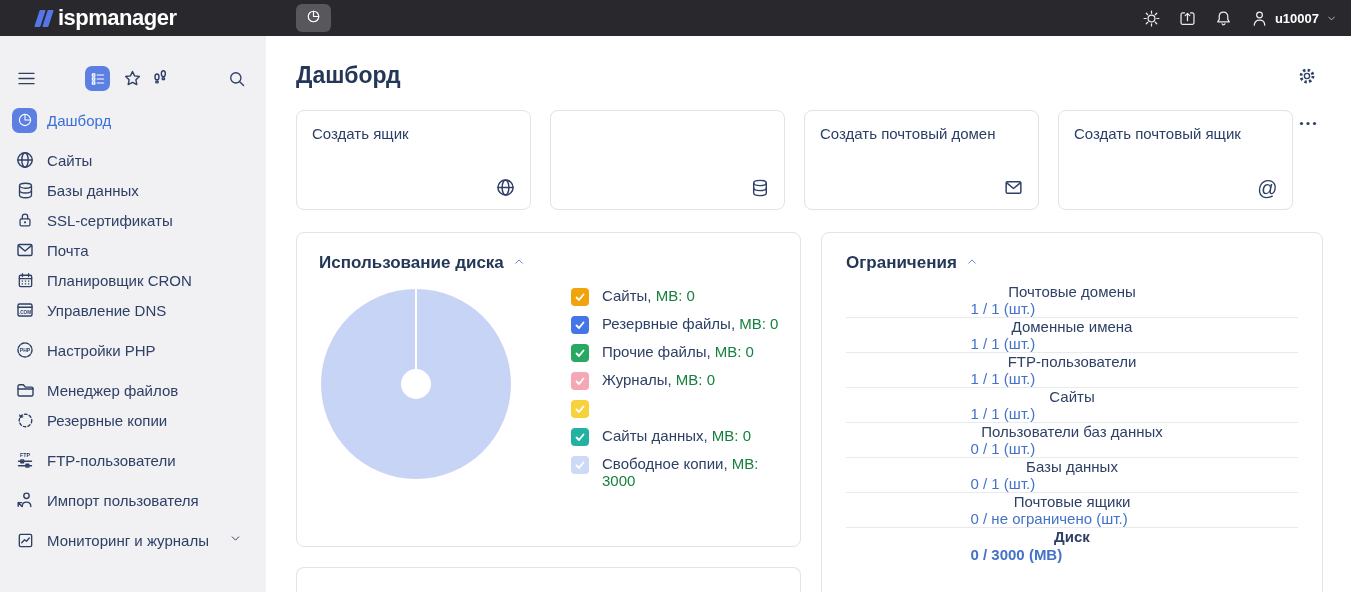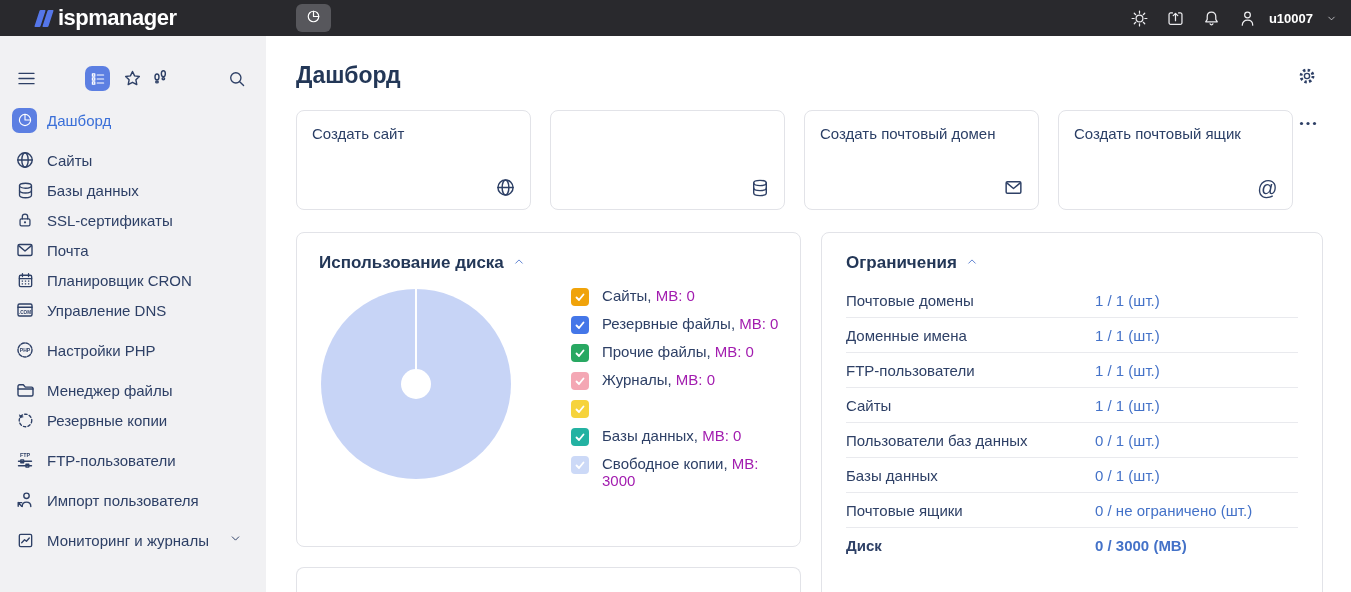--- a/index.html
+++ b/index.html
@@ -20,21 +20,21 @@
   .topbar{position:relative;height:36px;flex:none;background:#29292d;display:flex;align-items:center;padding-left:24px;}
   .logo{display:flex;align-items:center;padding-left:13px;}
   .logo-slashes{display:flex;gap:2px;margin-right:7px;}
   .logo-slashes i{display:block;width:6px;height:17px;background:#5576e8;transform:skewX(-18deg);border-radius:1px;}
   .logo-text{color:#fff;font-size:22px;font-weight:700;letter-spacing:-0.5px;line-height:1;}
   .pinned-tab{position:absolute;left:296px;top:4px;width:35px;height:28px;background:#57575c;border-radius:6px;
     display:flex;align-items:center;justify-content:center;cursor:pointer;}
   .topbar-right{position:absolute;right:14px;top:0;height:36px;display:flex;align-items:center;gap:17px;}
   .tb-ic{width:19px;height:19px;display:flex;align-items:center;justify-content:center;cursor:pointer;}
   .tb-ic svg *{stroke:#ececef;fill:none;stroke-width:1.3;stroke-linecap:round;stroke-linejoin:round;}
-  .user-group{display:flex;align-items:center;gap:12px;cursor:pointer;}
+  .user-group{display:flex;align-items:center;gap:6px;cursor:pointer;}
   .user-name{color:#fff;font-size:13px;font-weight:700;}
 
   
   .body-row{flex:1;display:flex;min-height:0;}
 
   
   .sidebar{width:266px;flex:none;background:#f1f1f3;position:relative;}
   .side-icons{position:relative;height:26px;margin-top:30px;}
   .si{position:absolute;top:0;width:25px;height:25px;display:flex;align-items:center;justify-content:center;cursor:pointer;}
   .si svg *{stroke:var(--ink);fill:none;stroke-width:1.5;stroke-linecap:round;stroke-linejoin:round;}
@@ -83,25 +83,25 @@
   .chart-col{width:224px;flex:none;}
   .donut{width:190px;height:190px;border-radius:50%;margin:4px 0 0 2px;position:relative;}
   .donut::before{content:"";position:absolute;left:calc(50% - 1px);top:0;width:2px;height:50%;background:#fff;}
   .donut::after{content:"";position:absolute;left:calc(50% - 15px);top:calc(50% - 15px);width:30px;height:30px;background:#fff;border-radius:50%;}
   .v-divider{width:1px;background:var(--divider);align-self:stretch;margin:4px 0 2px 0;}
   .legend{padding-left:28px;padding-top:2px;display:flex;flex-direction:column;gap:9px;}
   .leg-item{display:flex;align-items:flex-start;}
   .leg-box{width:18px;height:18px;border-radius:4px;flex:none;margin-top:1px;display:flex;align-items:center;justify-content:center;cursor:pointer;}
   .leg-text{margin-left:13px;font-size:15px;line-height:17px;width:192px;}
   .leg-name{color:var(--ink);}
-  .leg-amt{color:#a21caf;margin-top:28px;}
+  .leg-amt{color:#15803d;margin-top:28px;}
 
   .limits-panel{flex:1;height:420px;padding:20px 24px;}
   .lim-rows{margin-top:10px;}
-  .lim-row{height:35px;display:flex;align-items:center;border-bottom:1px solid var(--divider);}
+  .lim-row{height:35px;display:flex;align-items:center;border-bottom:1px solid var(--divider);flex-direction:column;}
   .lim-row:last-child{border-bottom:none;font-weight:bold;}
   .lim-label{flex:1;font-size:15px;color:var(--ink);}
   .lim-value{width:203px;flex:none;font-size:15px;color:var(--link);cursor:pointer;}
 
   .stub-panel{flex:1;min-height:40px;border-bottom:none;border-bottom-left-radius:0;border-bottom-right-radius:0;}
 </style>
 </head>
 <body>
 
 <div class="app">
@@ -278,21 +278,21 @@
           </span>
           <span class="nav-label">Настройки PHP</span>
         </div>
         <div class="nav-item gap-top">
           <span class="nav-ico">
             <svg width="20" height="20" viewBox="0 0 20 20">
                 <path d="M3 6.2a1.5 1.5 0 0 1 1.5-1.5h3.8l2 2.4h6.2A1.5 1.5 0 0 1 18 8.6v5.9a1.5 1.5 0 0 1-1.5 1.5h-12A1.5 1.5 0 0 1 3 14.5z"></path>
                 <path d="M3 9h15"></path>
               </svg>
           </span>
-          <span class="nav-label">Менеджер файлы</span>
+          <span class="nav-label">Менеджер файлов</span>
         </div>
         <div class="nav-item">
           <span class="nav-ico">
             <svg width="19" height="19" viewBox="0 0 20 20">
                 <circle cx="10" cy="10" r="6.6" stroke-dasharray="2.6 2.3"></circle>
                 <path class="f" d="M3 3.4l1.2 4.2 4.1-1.3z"></path>
               </svg>
           </span>
           <span class="nav-label">Резервные копии</span>
         </div>
@@ -341,21 +341,21 @@
         <span class="gear-btn">
           <svg width="20" height="20" viewBox="0 0 20 20">
               <circle cx="10" cy="10" r="2.6" stroke-width="1.4"></circle>
               <circle cx="10" cy="10" r="6" stroke-width="2.8" stroke-dasharray="2.4 2.3"></circle>
             </svg>
         </span>
       </div>
 
       <div class="cards-row">
         <div class="card">
-          <div class="card-label">Создать сайт</div>
+          <div class="card-label">Создать ящик</div>
           <span class="card-ico">
             <svg width="21" height="21" viewBox="0 0 20 20">
                 <circle cx="10" cy="10" r="7.2"></circle>
                 <ellipse cx="10" cy="10" rx="3.2" ry="7.2"></ellipse>
                 <path d="M2.8 10h14.4"></path>
               </svg>
           </span>
         </div>
         <div class="card">
           <span class="card-ico">
@@ -446,21 +446,21 @@
                         <polyline points="2.5,6.5 5,9 9.5,3.5" stroke="#fff" stroke-width="1.8" fill="none" stroke-linecap="round" stroke-linejoin="round"></polyline>
                       </svg>
                     </span>
                 </div>
                 <div class="leg-item">
                   <span class="leg-box" style="background-color: rgb(35, 178, 162);">
                       <svg width="12" height="12" viewBox="0 0 12 12">
                         <polyline points="2.5,6.5 5,9 9.5,3.5" stroke="#fff" stroke-width="1.8" fill="none" stroke-linecap="round" stroke-linejoin="round"></polyline>
                       </svg>
                     </span>
-                  <span class="leg-text"><span class="leg-name">Базы данных,</span> <span class="leg-amt">MB: 0</span></span>
+                  <span class="leg-text"><span class="leg-name">Сайты данных,</span> <span class="leg-amt">MB: 0</span></span>
                 </div>
                 <div class="leg-item">
                   <span class="leg-box" style="background-color: rgb(204, 217, 247);">
                       <svg width="12" height="12" viewBox="0 0 12 12">
                         <polyline points="2.5,6.5 5,9 9.5,3.5" stroke="#fff" stroke-width="1.8" fill="none" stroke-linecap="round" stroke-linejoin="round"></polyline>
                       </svg>
                     </span>
                   <span class="leg-text"><span class="leg-name">Свободное копии,</span> <span class="leg-amt">MB: 3000</span></span>
                 </div>
               </div>

